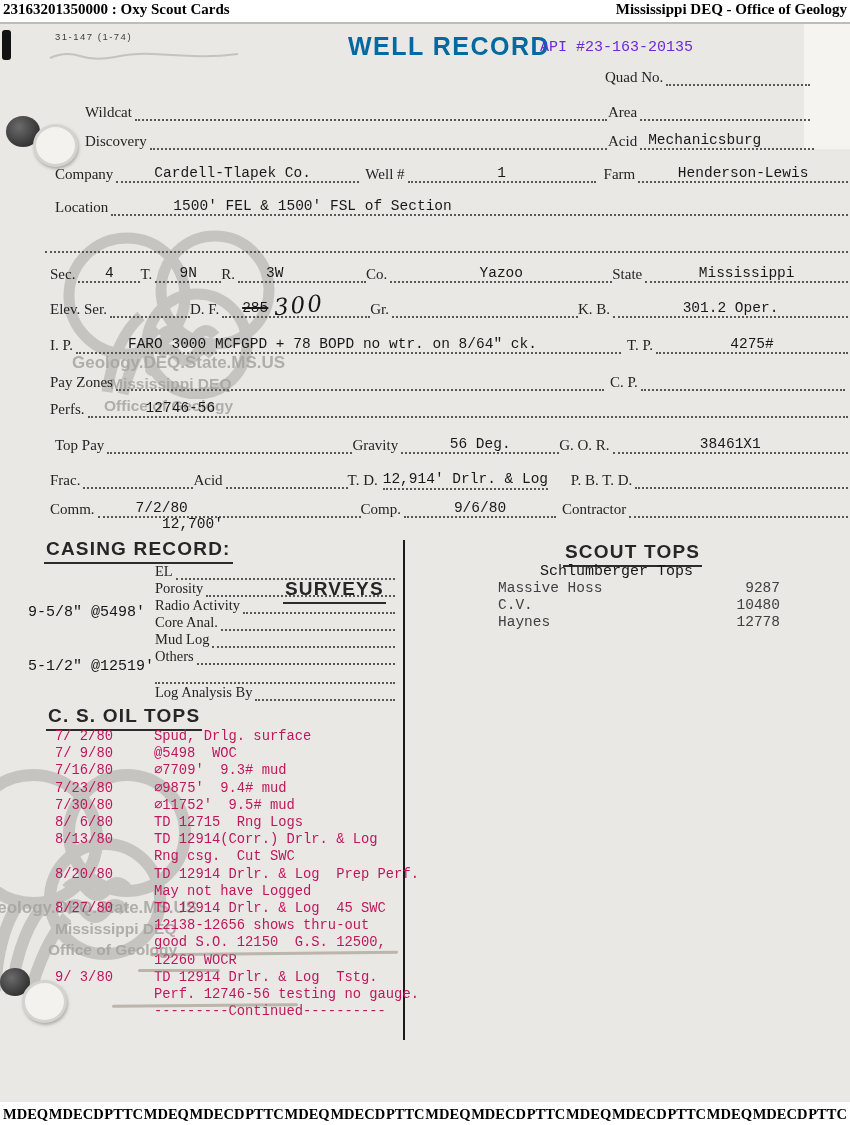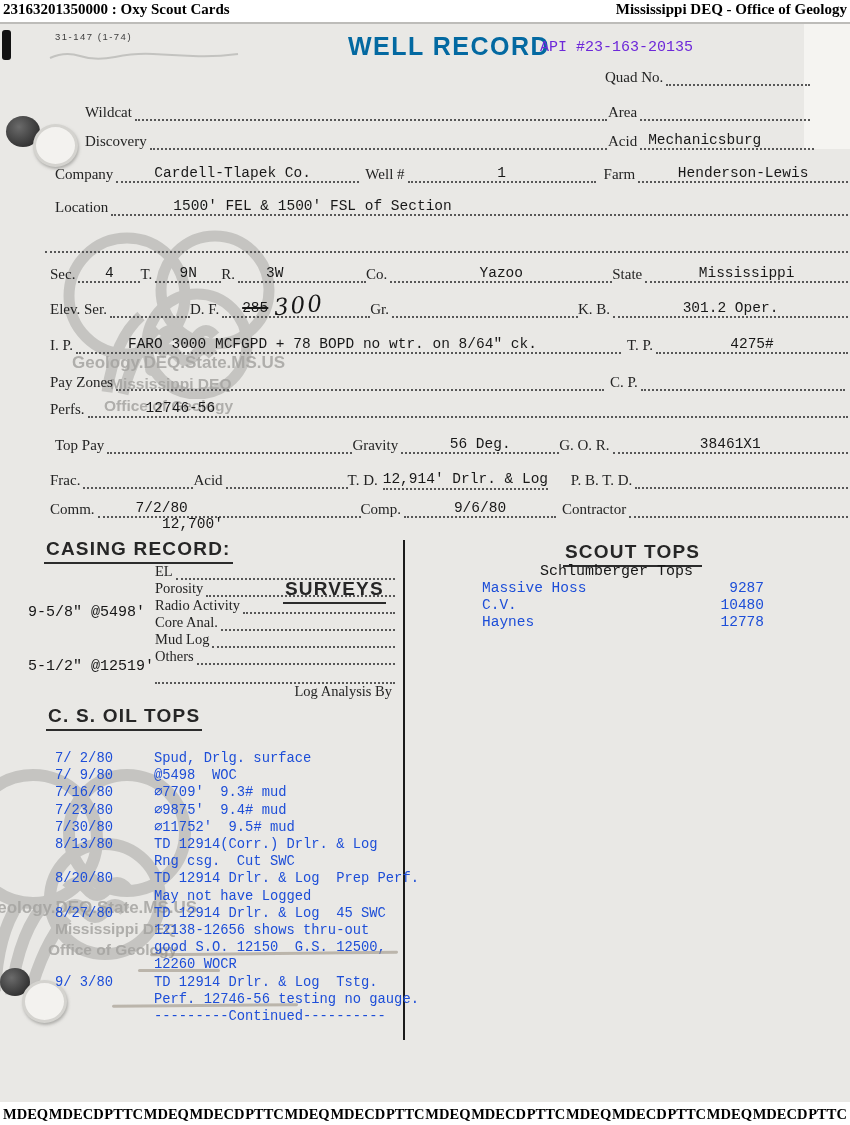--- a/index.html
+++ b/index.html
@@ -32,25 +32,25 @@
   .hand{font-family:"DejaVu Serif",serif;font-style:italic;font-size:23px;transform:rotate(-5deg);
     margin-bottom:-2px;letter-spacing:2px;color:#161616;}
   .plainmono{position:absolute;font-family:"Liberation Mono",monospace;font-size:14.5px;white-space:pre;color:#181818;}
   
   .sechead{position:absolute;font-family:Liberation Sans, sans-serif;font-weight:600;font-size:19px;
     letter-spacing:1.2px;color:#262626;border-bottom:2.5px solid #2c2c2c;padding:0 2px 2px 2px;}
   .divider{position:absolute;left:403px;top:516px;width:2px;height:500px;background:#1b1b1b;}
   .survey-row{position:absolute;display:flex;align-items:flex-end;height:18px;font-size:14.5px;width:240px;left:155px;}
   .mono-block{position:absolute;font-family:"Liberation Mono",monospace;font-size:15px;white-space:pre;
     line-height:18px;color:#161616;}
-  .scout-row{position:absolute;left:482px;width:292px;display:flex;justify-content:space-between;
-    font-family:"Liberation Mono",monospace;font-size:14.5px;color:#1d4ed8;}
+  .scout-row{position:absolute;left:498px;width:292px;display:flex;justify-content:space-between;
+    font-family:"Liberation Mono",monospace;font-size:14.5px;color:#404040;}
   .scout-row .depth{padding-right:10px;}
   .oil-lines{position:absolute;left:55px;top:704px;font-family:"Liberation Mono",monospace;font-size:13.8px;
-    line-height:17.2px;color:#1d4ed8;margin-top:22px;}
+    line-height:17.2px;color:#be185d;}
   .oil-line{display:flex;white-space:pre;}
   .oil-line .date{width:99px;flex:0 0 99px;}
   
   .wm-text{position:absolute;font-family:"Liberation Sans",sans-serif;font-weight:bold;color:#a5a4a1;opacity:.85;}
   .wm-logo{position:absolute;opacity:.45;}
   
   .hole-dark{position:absolute;border-radius:50%;background:radial-gradient(circle at 38% 35%,#6b6b6b,#1d1d1d);}
   .hole-light{position:absolute;border-radius:50%;background:#f3f2ef;border:3px solid #d4d3cf;box-sizing:border-box;
     box-shadow:1px 2px 3px rgba(120,120,115,.5);}
   .edge-dash{position:absolute;left:2px;top:6px;width:9px;height:30px;background:#121212;border-radius:3px;}
@@ -301,21 +301,21 @@
     <span class="lbl">Mud Log</span>
     <div class="line grow" style="height:18px;"></div>
   </div>
   <div class="survey-row" style="top:623px;">
     <span class="lbl">Others</span>
     <div class="line grow" style="height:18px;"></div>
   </div>
   <div class="survey-row" style="top:642px;">
     <div class="line grow" style="height:18px;"></div>
   </div>
-  <div class="survey-row" style="top:659px;flex-direction:column;">
+  <div class="survey-row" style="top:659px;">
     <span class="lbl">Log Analysis By</span>
     <div class="line grow" style="height:18px;"></div>
   </div>
 
   <div class="mono-block" style="left:540px;top:539px;">Schlumberger Tops</div>
   <div class="scout-row" style="top:556px;">
     <span>Massive Hoss</span>
     <span class="depth">9287</span>
   </div>
   <div class="scout-row" style="top:573px;">
@@ -328,20 +328,21 @@
   </div>
 
   <div class="sechead" style="left:46px;top:681px;">C. S. OIL TOPS</div>
 
   <div class="oil-lines">
     <div class="oil-line"><span class="date">7/ 2/80</span><span class="note">Spud, Drlg. surface</span></div>
     <div class="oil-line"><span class="date">7/ 9/80</span><span class="note">@5498  WOC</span></div>
     <div class="oil-line"><span class="date">7/16/80</span><span class="note">∅7709'  9.3# mud</span></div>
     <div class="oil-line"><span class="date">7/23/80</span><span class="note">∅9875'  9.4# mud</span></div>
     <div class="oil-line"><span class="date">7/30/80</span><span class="note">∅11752'  9.5# mud</span></div>
+    <div class="oil-line"><span class="date">8/ 6/80</span><span class="note">TD 12715  Rng Logs</span></div>
     <div class="oil-line"><span class="date">8/13/80</span><span class="note">TD 12914(Corr.) Drlr. &amp; Log</span></div>
     <div class="oil-line"><span class="date"></span><span class="note">Rng csg.  Cut SWC</span></div>
     <div class="oil-line"><span class="date">8/20/80</span><span class="note">TD 12914 Drlr. &amp; Log  Prep Perf.</span></div>
     <div class="oil-line"><span class="date"></span><span class="note">May not have Logged</span></div>
     <div class="oil-line"><span class="date">8/27/80</span><span class="note">TD 12914 Drlr. &amp; Log  45 SWC</span></div>
     <div class="oil-line"><span class="date"></span><span class="note">12138-12656 shows thru-out</span></div>
     <div class="oil-line"><span class="date"></span><span class="note">good S.O. 12150  G.S. 12500,</span></div>
     <div class="oil-line"><span class="date"></span><span class="note">12260 WOCR</span></div>
     <div class="oil-line"><span class="date">9/ 3/80</span><span class="note">TD 12914 Drlr. &amp; Log  Tstg.</span></div>
     <div class="oil-line"><span class="date"></span><span class="note">Perf. 12746-56 testing no gauge.</span></div>

